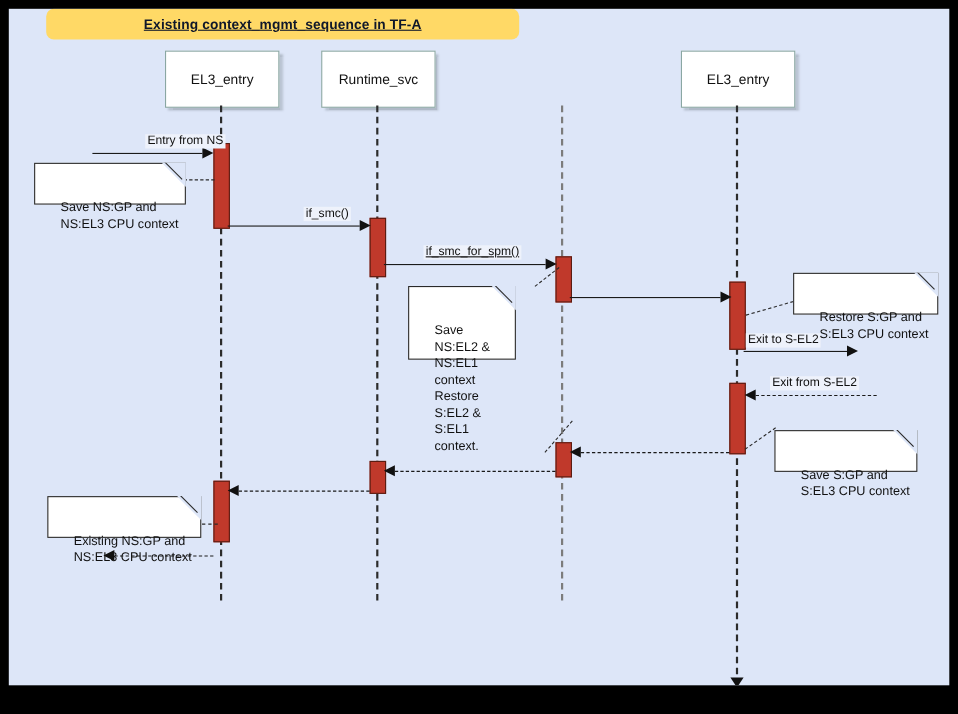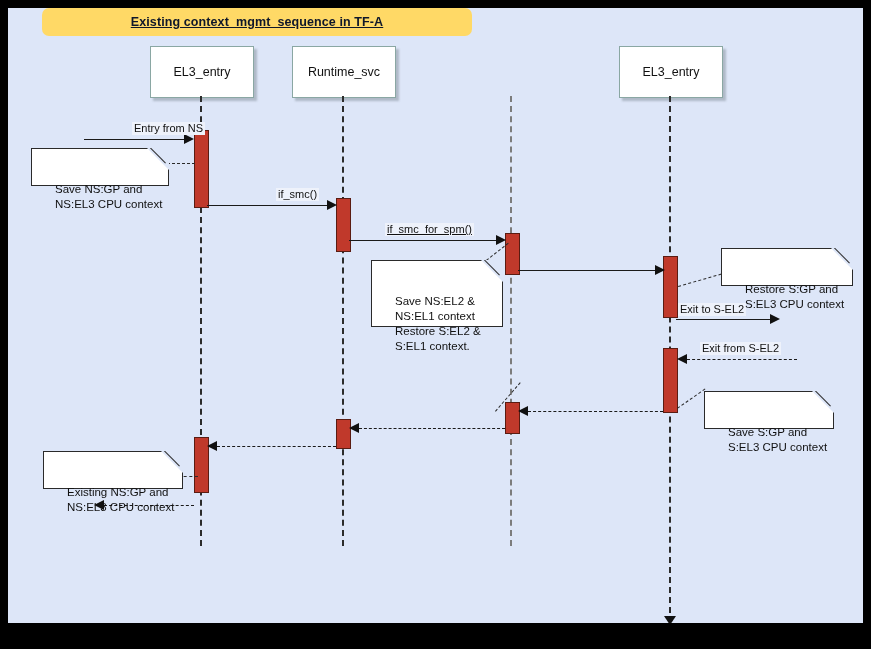--- a/index.html
+++ b/index.html
@@ -238,21 +238,21 @@
     <div class="arrow-left" style="left:86px; top:492px;"></div>
 
     <div class="connector" style="left:159px; top:155px; width:28px;"></div>
     <div class="note" style="left:23px; top:140px; width:138px; height:38px;">
       <div class="dogear"></div><div class="dogear-edge"></div>
       <div class="note-text">Save NS:GP and
 NS:EL3 CPU context</div>
     </div>
 
     <div class="connector" style="left:478px; top:252px; width:28px; transform:rotate(-38deg);"></div>
-    <div class="note" style="left:363px; top:252px; width:132px; height:67px;">
+    <div class="note" style="left:363px; top:252px; width:98px; height:67px;">
       <div class="dogear"></div><div class="dogear-edge"></div>
       <div class="note-text">Save NS:EL2 &amp;
 NS:EL1 context
 Restore S:EL2 &amp;
 S:EL1 context.</div>
     </div>
 
     <div class="connector" style="left:670px; top:278px; width:45px; transform:rotate(-16deg);"></div>
     <div class="note" style="left:713px; top:240px; width:132px; height:38px;">
       <div class="dogear"></div><div class="dogear-edge"></div>

